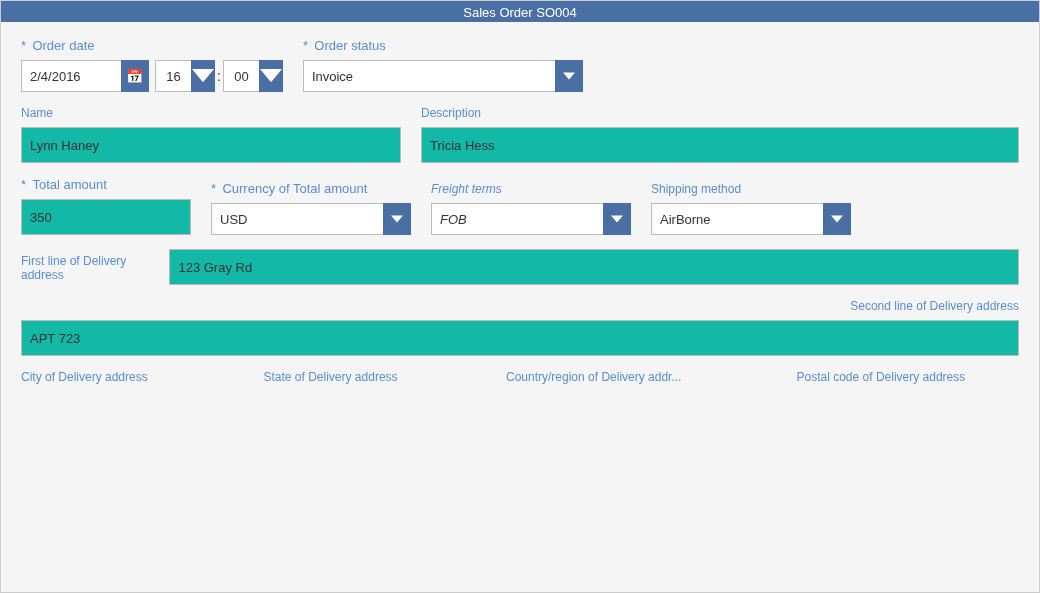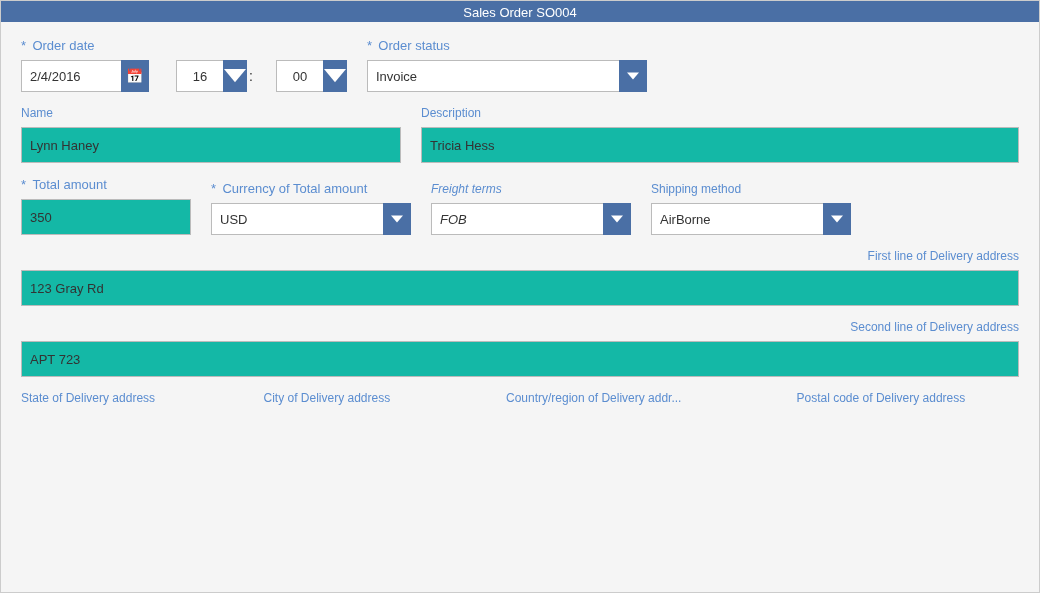--- a/index.html
+++ b/index.html
@@ -161,24 +161,23 @@
     }
 
     .time-val {
       border: 1px solid #bbb;
       background: white;
       padding: 6px 8px;
       height: 32px;
       display: flex;
       align-items: center;
       color: #333;
-      width: 47px;
+      width: 36px;
       justify-content: center;
       border-right: none;
-      margin-left: 21px;
     }
 
     .time-arrow-btn {
       background: #4a6fa5;
       border: none;
       width: 24px;
       display: flex;
       align-items: center;
       justify-content: center;
       cursor: pointer;
@@ -348,36 +347,36 @@
           <div class="select-display">AirBorne</div>
           <button class="select-btn">
             <svg viewBox="0 0 10 6" fill="white">
               <path d="M0 0 L5 6 L10 0 Z"></path>
             </svg>
           </button>
         </div>
       </div>
     </div>
 
-    <div class="form-row" style="flex-direction:column; gap:4px;">
+    <div class="form-row" style="flex-direction:row; gap:20px;">
       <div class="field-label">First line of Delivery address</div>
       <input type="text" class="form-input" style="width: 100%; height: 36px;" value="123 Gray Rd">
     </div>
 
     <div class="form-row" style="flex-direction:column; gap:4px;">
       <div class="field-label">Second line of Delivery address</div>
       <input type="text" class="form-input" style="width: 100%; height: 36px;" value="APT 723">
     </div>
 
     <div class="form-row row6" style="margin-top:8px;">
       <div class="form-group" style="flex:1;">
+        <div class="field-label">City of Delivery address</div>
+      </div>
+      <div class="form-group" style="flex:1;">
         <div class="field-label">State of Delivery address</div>
-      </div>
-      <div class="form-group" style="flex:1;">
-        <div class="field-label">City of Delivery address</div>
       </div>
       <div class="form-group" style="flex:1;">
         <div class="field-label">Country/region of Delivery addr...</div>
       </div>
       <div class="form-group" style="flex:1;margin-left:48px;">
         <div class="field-label">Postal code of Delivery address</div>
       </div>
     </div>
 
   </div>

